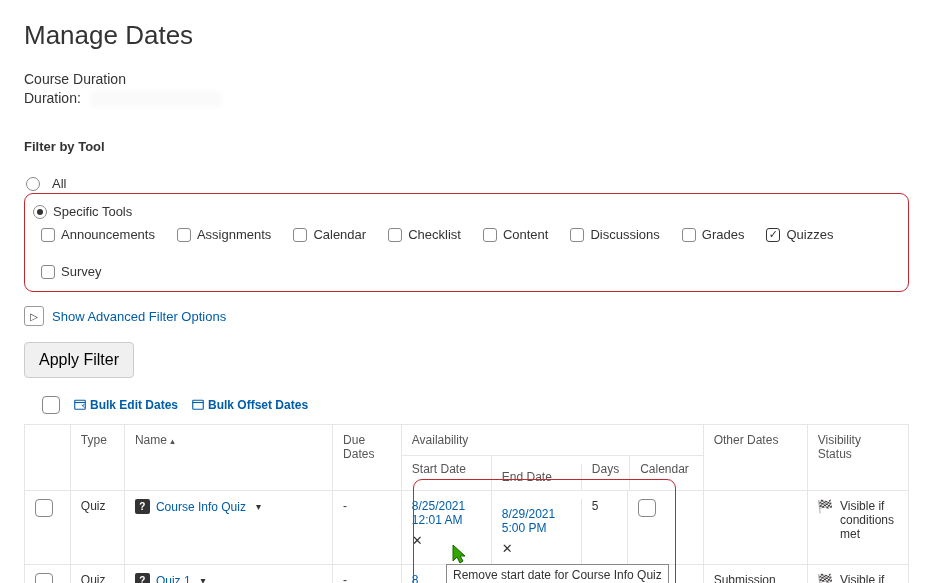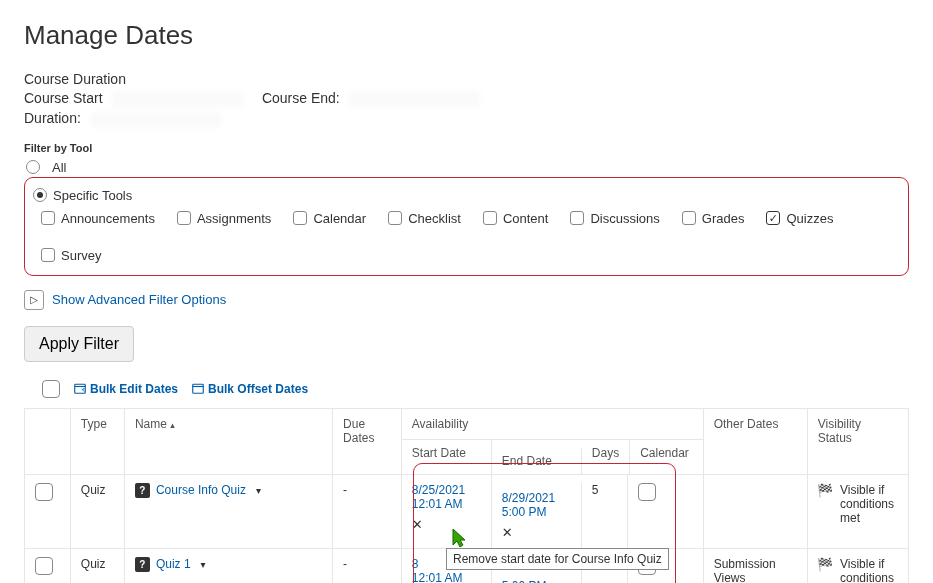--- a/index.html
+++ b/index.html
@@ -1,21 +1,21 @@
 <!DOCTYPE html>
 <html><head>
 <meta charset="utf-8">
 <style>
   * { box-sizing: border-box; margin: 0; padding: 0; }
   body { font-family: -apple-system, Arial, sans-serif; font-size: 13px; color: #333; background: #fff; padding: 20px 24px; width: 933px; }
   h1 { font-size: 26px; font-weight: 400; color: #333; margin-bottom: 20px; }
-  .course-dur { margin-bottom: 14px; font-size: 14px; }
+  .course-dur { margin-bottom: 32px; font-size: 14px; }
   .course-dur .row { margin-bottom: 3px; }
   .blur { display: inline-block; width: 130px; height: 16px; background: #fafafa; filter: blur(2px); vertical-align: middle; margin-left: 6px; }
-  .filter-header { font-size: 11px; font-weight: 600; margin-bottom: 6px; }
+  .filter-header { font-size: 13px; font-weight: 600; margin-bottom: 22px; }
   .filter-area { border: 1px solid #c32832; border-radius: 9px; padding: 10px 8px; margin-bottom: 0; position: relative; }
   .radio-row { display: flex; align-items: center; gap: 6px; margin-bottom: 4px; }
   .outside-radio { display: flex; align-items: center; gap: 12px; margin-bottom: 2px; padding-left: 2px; }
   .radio, .chk { width: 14px; height: 14px; border: 1.5px solid #888; border-radius: 3px; display: inline-flex; align-items: center; justify-content: center; }
   .radio { border-radius: 50%; }
   .radio.sel::after { content: ""; width: 6px; height: 6px; background: #333; border-radius: 50%; }
   .chk.sel { border-color: #333; }
   .chk.sel::after { content: "✓"; font-size: 11px; color: #333; line-height: 1; }
   .tool-row { display: flex; flex-wrap: wrap; gap: 22px; padding: 4px 8px 2px 8px; align-items: center; }
   .tool-item { display: flex; align-items: center; gap: 6px; }
@@ -68,27 +68,20 @@
 </head>
 <body>
 
 
 
 <h1>Manage Dates</h1>
 
 <div class="course-dur">
   <div class="row">Course Duration</div>
   <div class="row">
-    <span>Course Start</span>
-    <span class="blur"></span>
-    &nbsp;&nbsp;&nbsp;
-    <span>Course End:</span>
-    <span class="blur"></span>
-  </div>
-  <div class="row">
     <span>Duration:</span>
     <span class="blur"></span>
   </div>
 </div>
 
 <div class="filter-header">Filter by Tool</div>
 
 <div class="outside-radio">
   <span class="radio"></span>
   <span>All</span>

